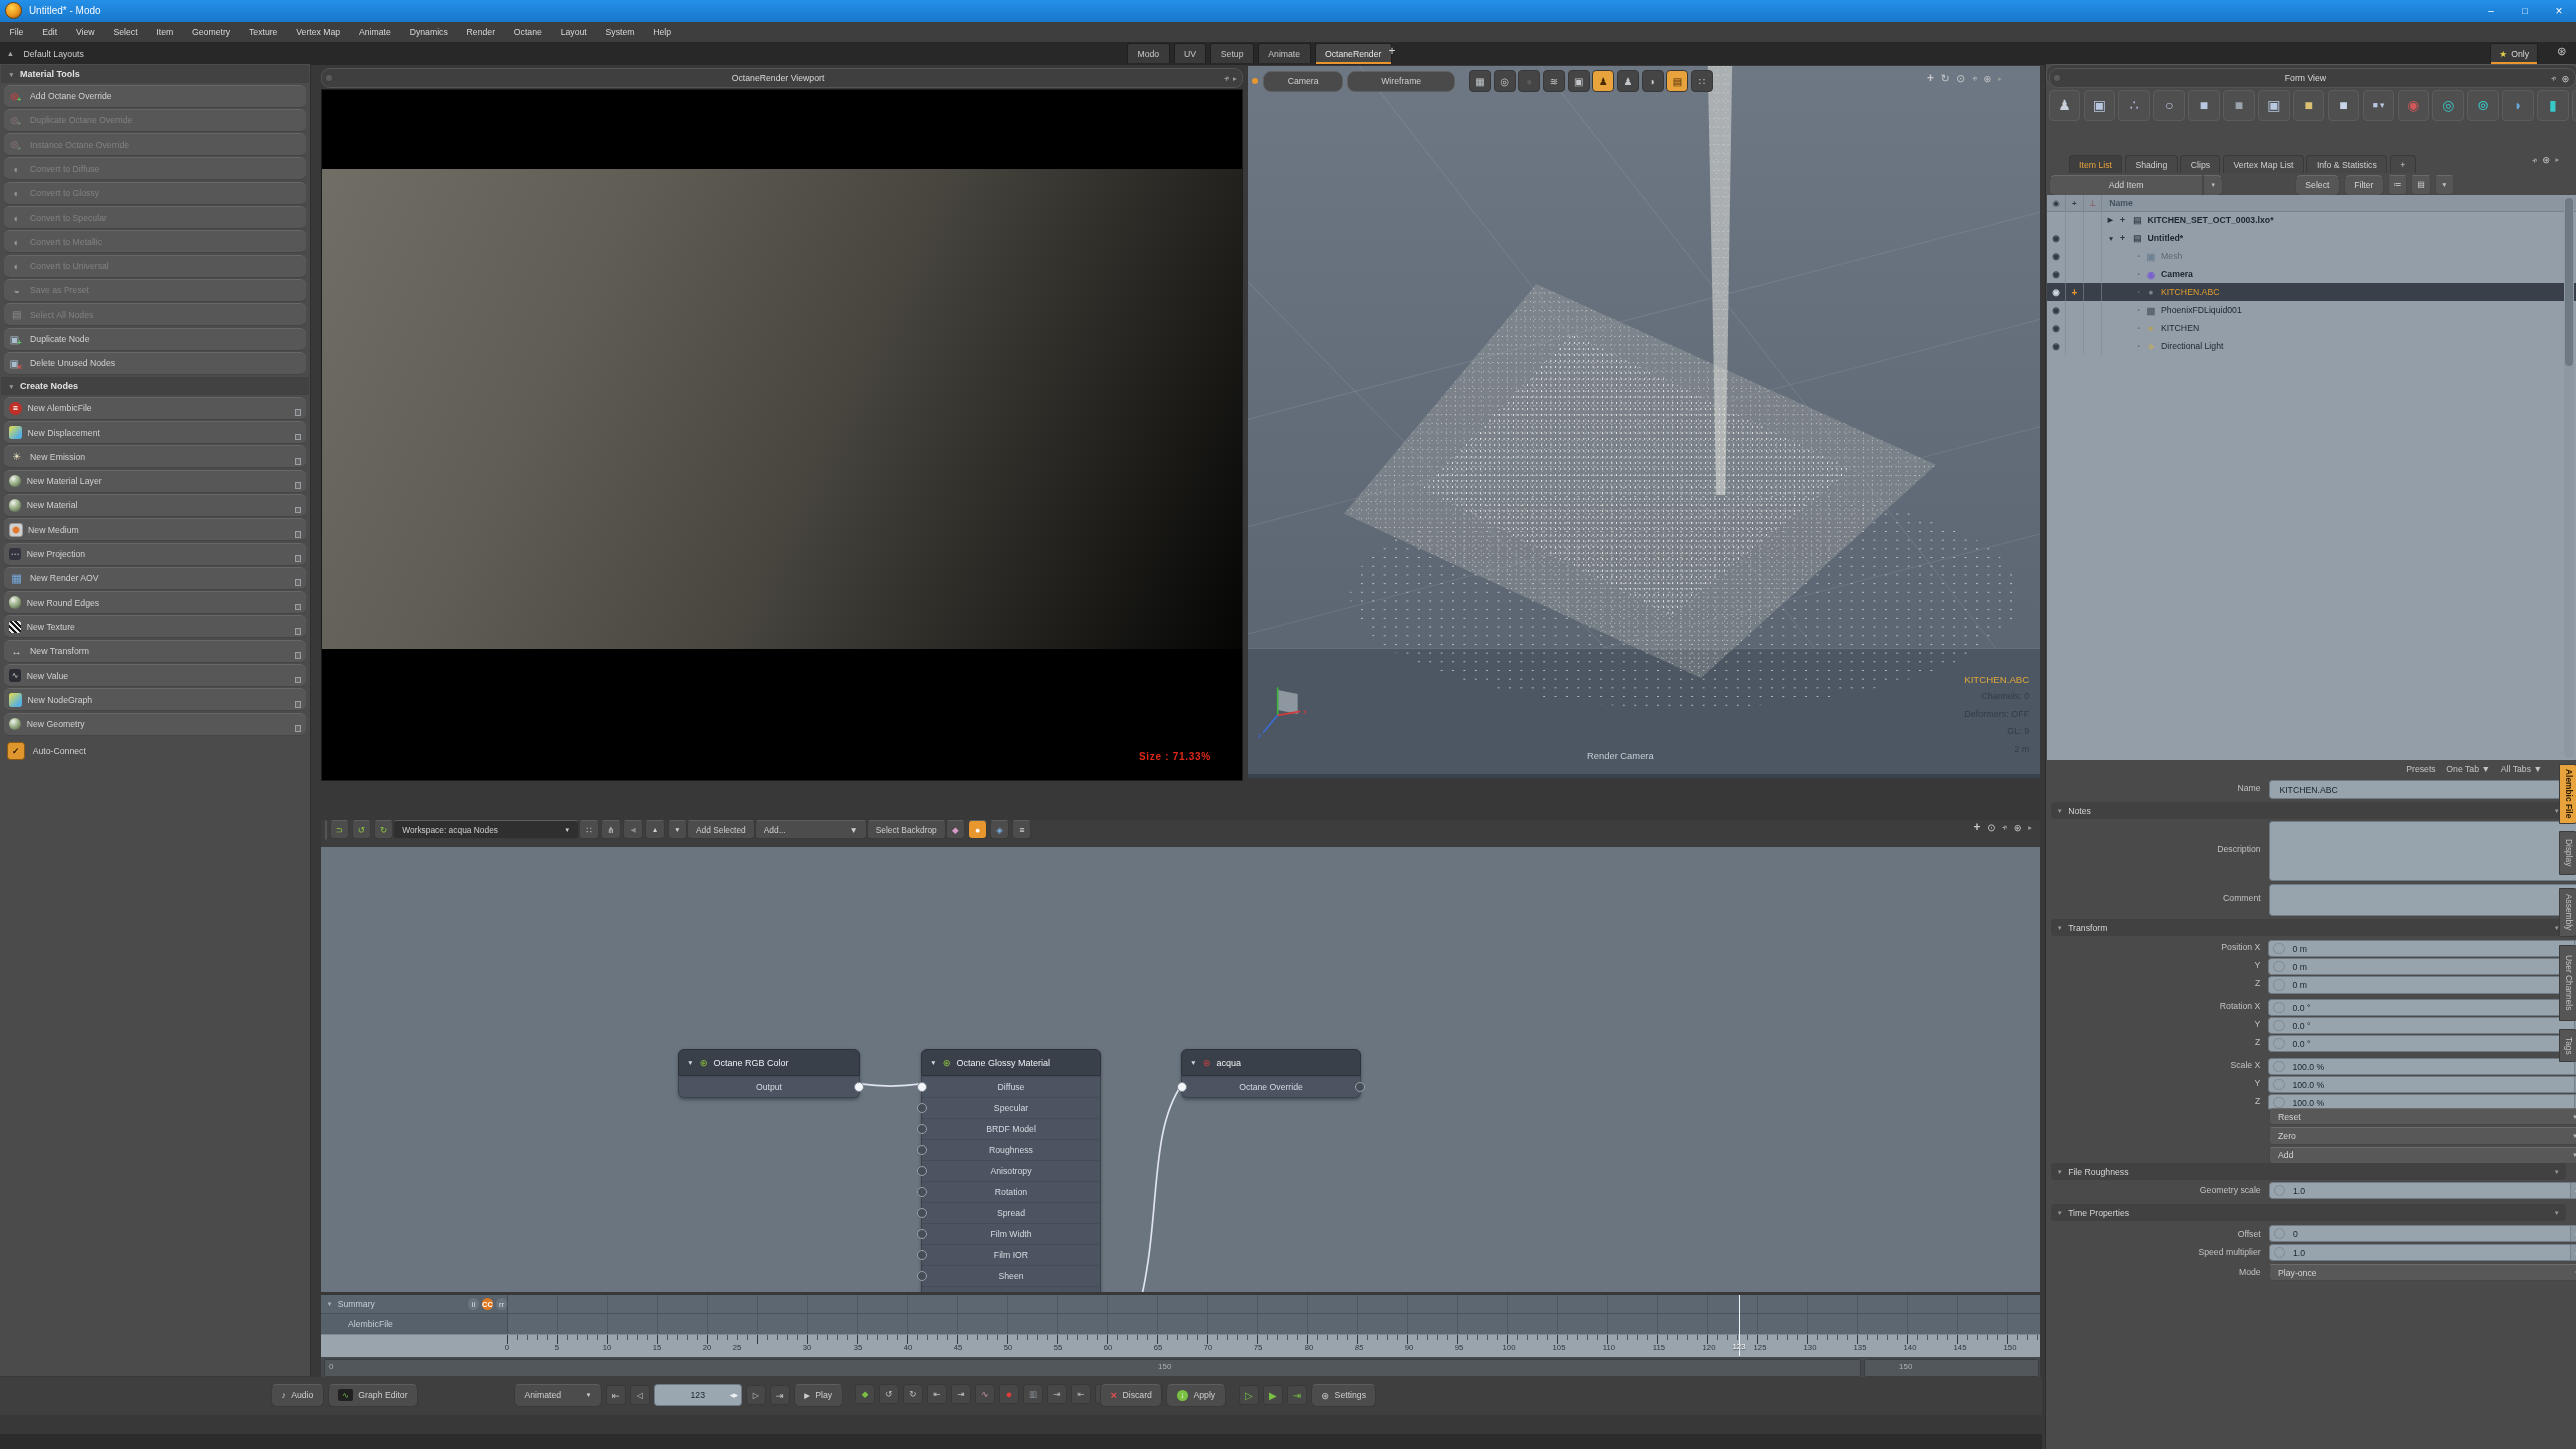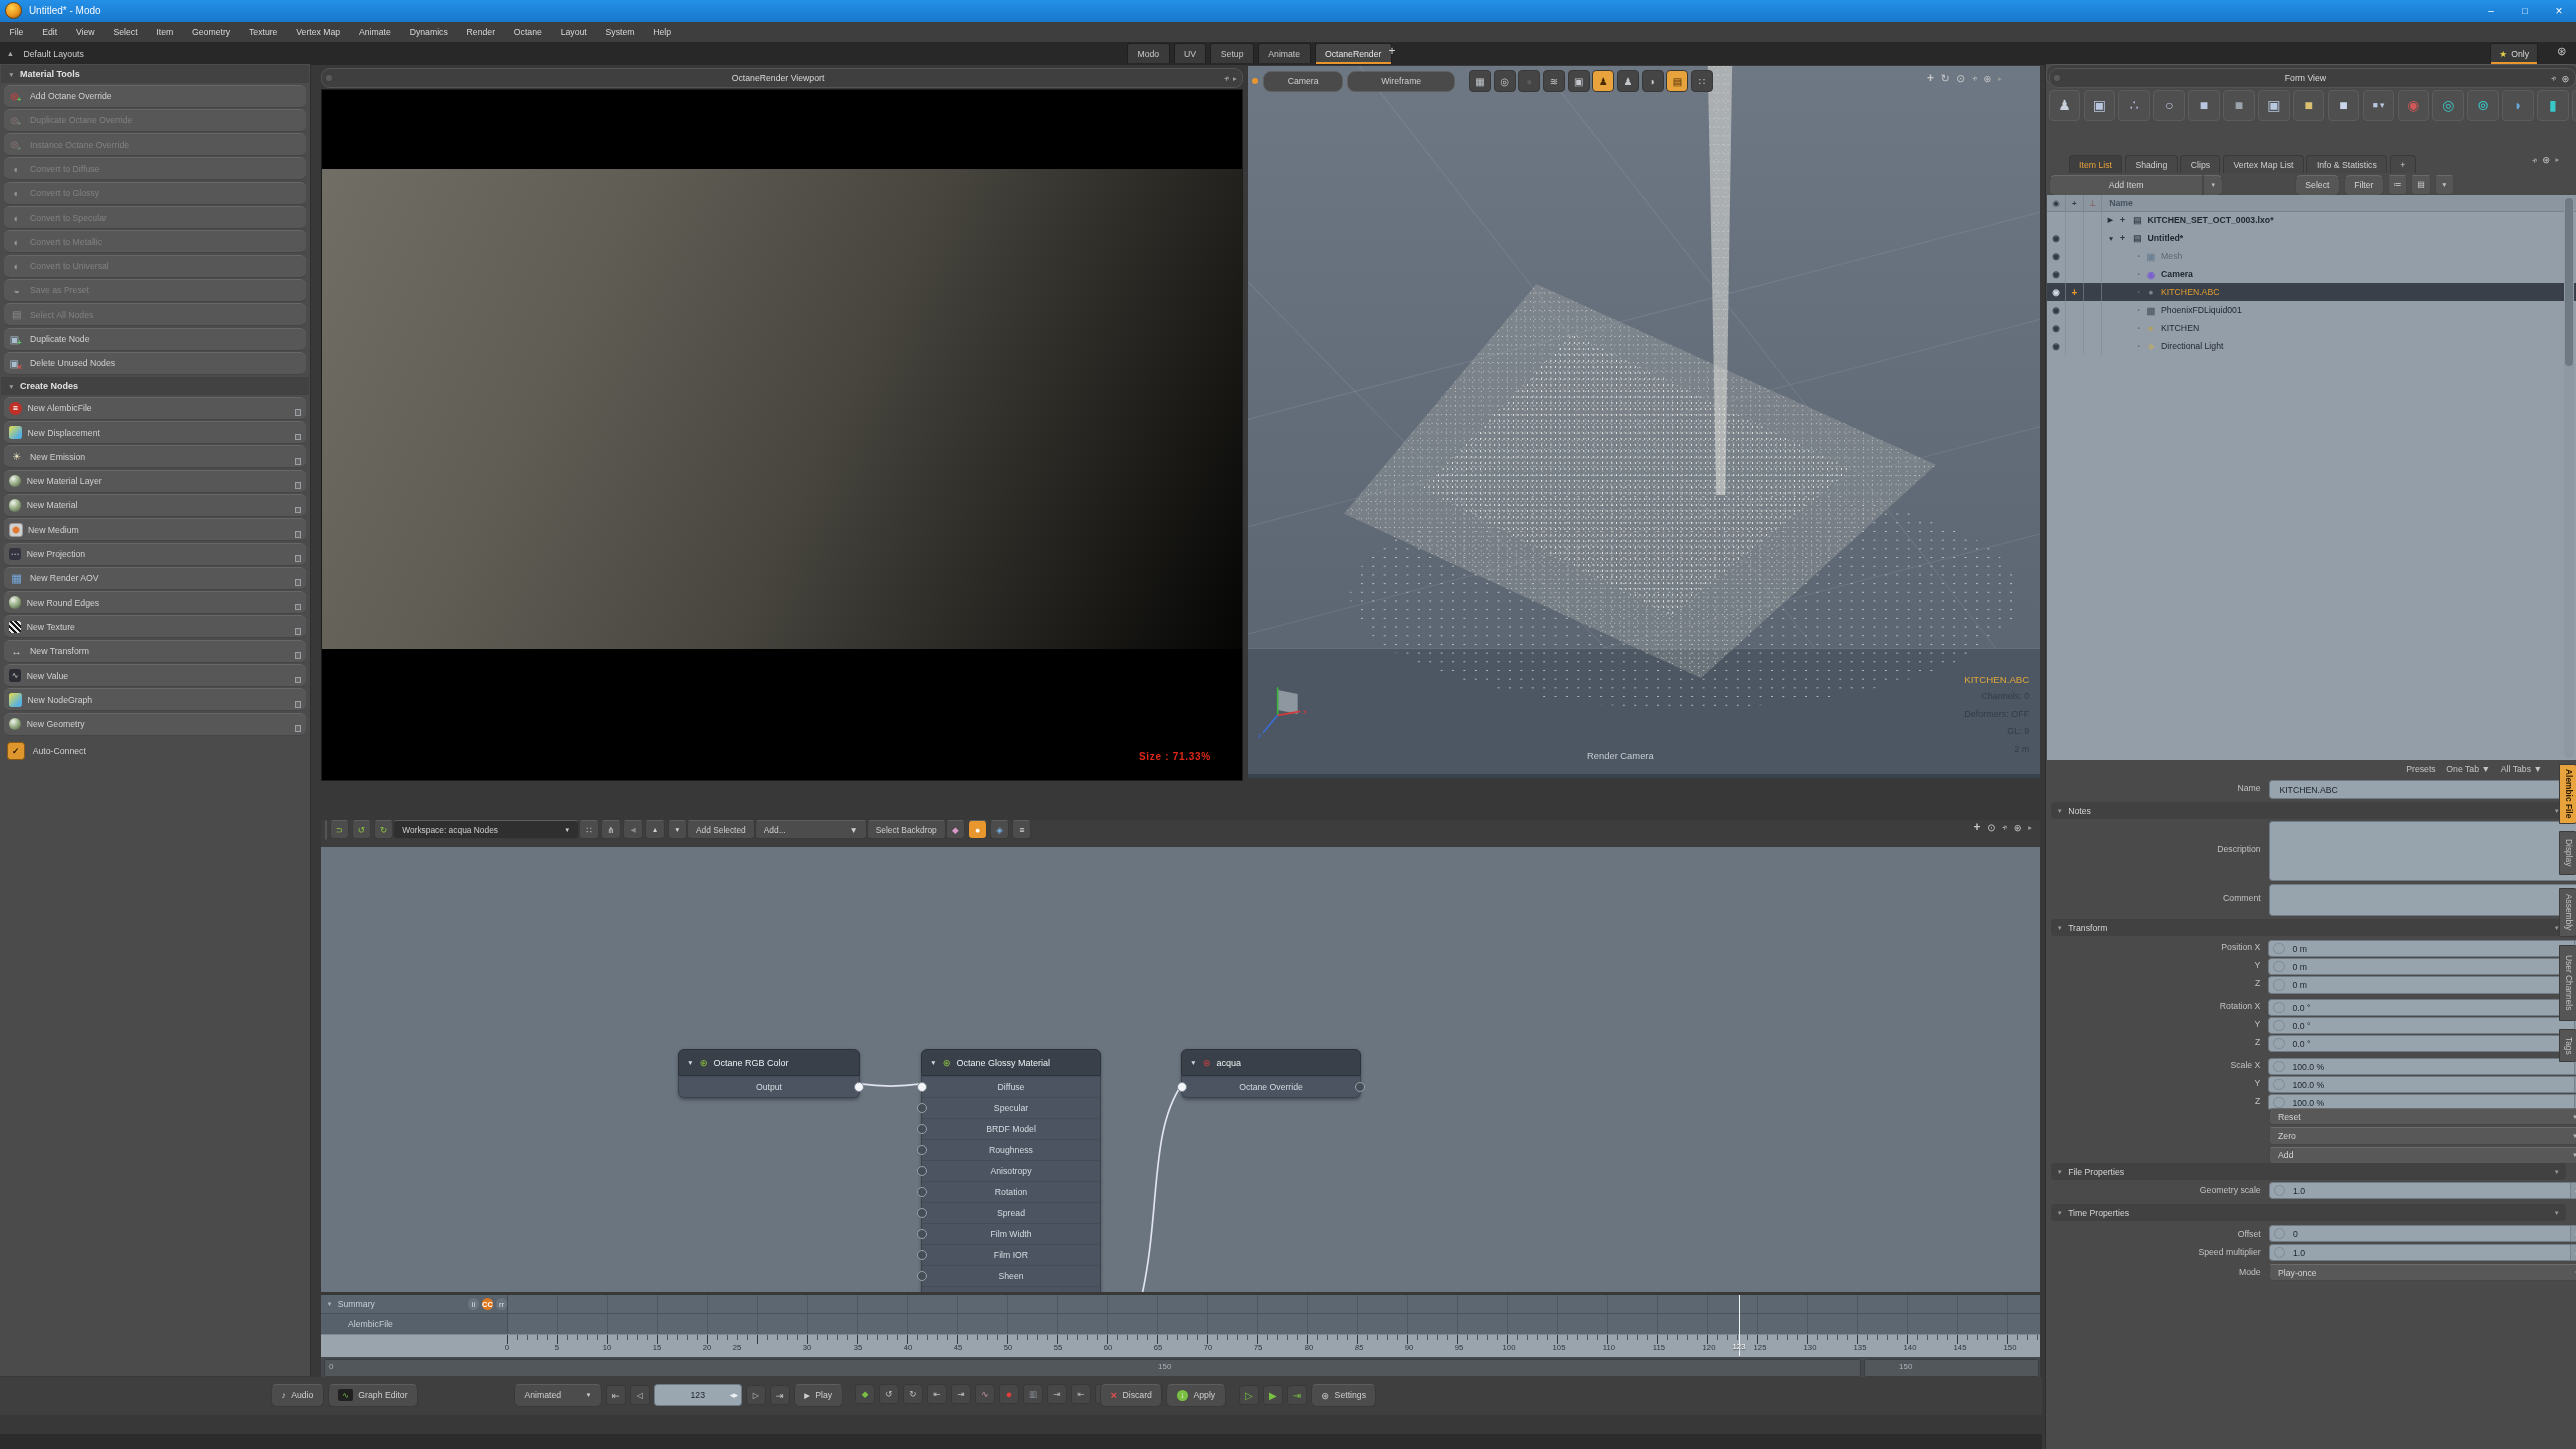--- a/index.html
+++ b/index.html
@@ -913,21 +913,21 @@
           <span class="dd">▼</span>
         </div>
 
         <div class="dropbtn" data-name="transform-action-dropdown" style="position:relative;height:15.4px;margin-bottom:2px;">
           <span>Add</span>
           <span class="dd">▼</span>
         </div>
       </div>
     <div class="shdr" style="top:1099px;" data-name="file-properties-header">
       <span class="tri">▼</span>
-        <span>File Properties</span>
+        <span>File Roughness</span>
         <span class="trir">▼</span>
     </div>
     <span class="plabel" style="left:6.7px;top:1121px;" data-name="geometry-scale-label">Geometry scale</span>
     <div class="pfield" style="left:223px;top:1118px;width:318px;height:15.4px;" data-name="geometry-scale-field">
       <span class="circ" data-name="channel-toggle-icon"></span>
       <span class="val">1.0</span>
       <span class="spin" data-name="value-spinner">◀▶</span>
     </div>
     <div class="shdr" style="top:1140px;" data-name="time-properties-header">
       <span class="tri">▼</span>

